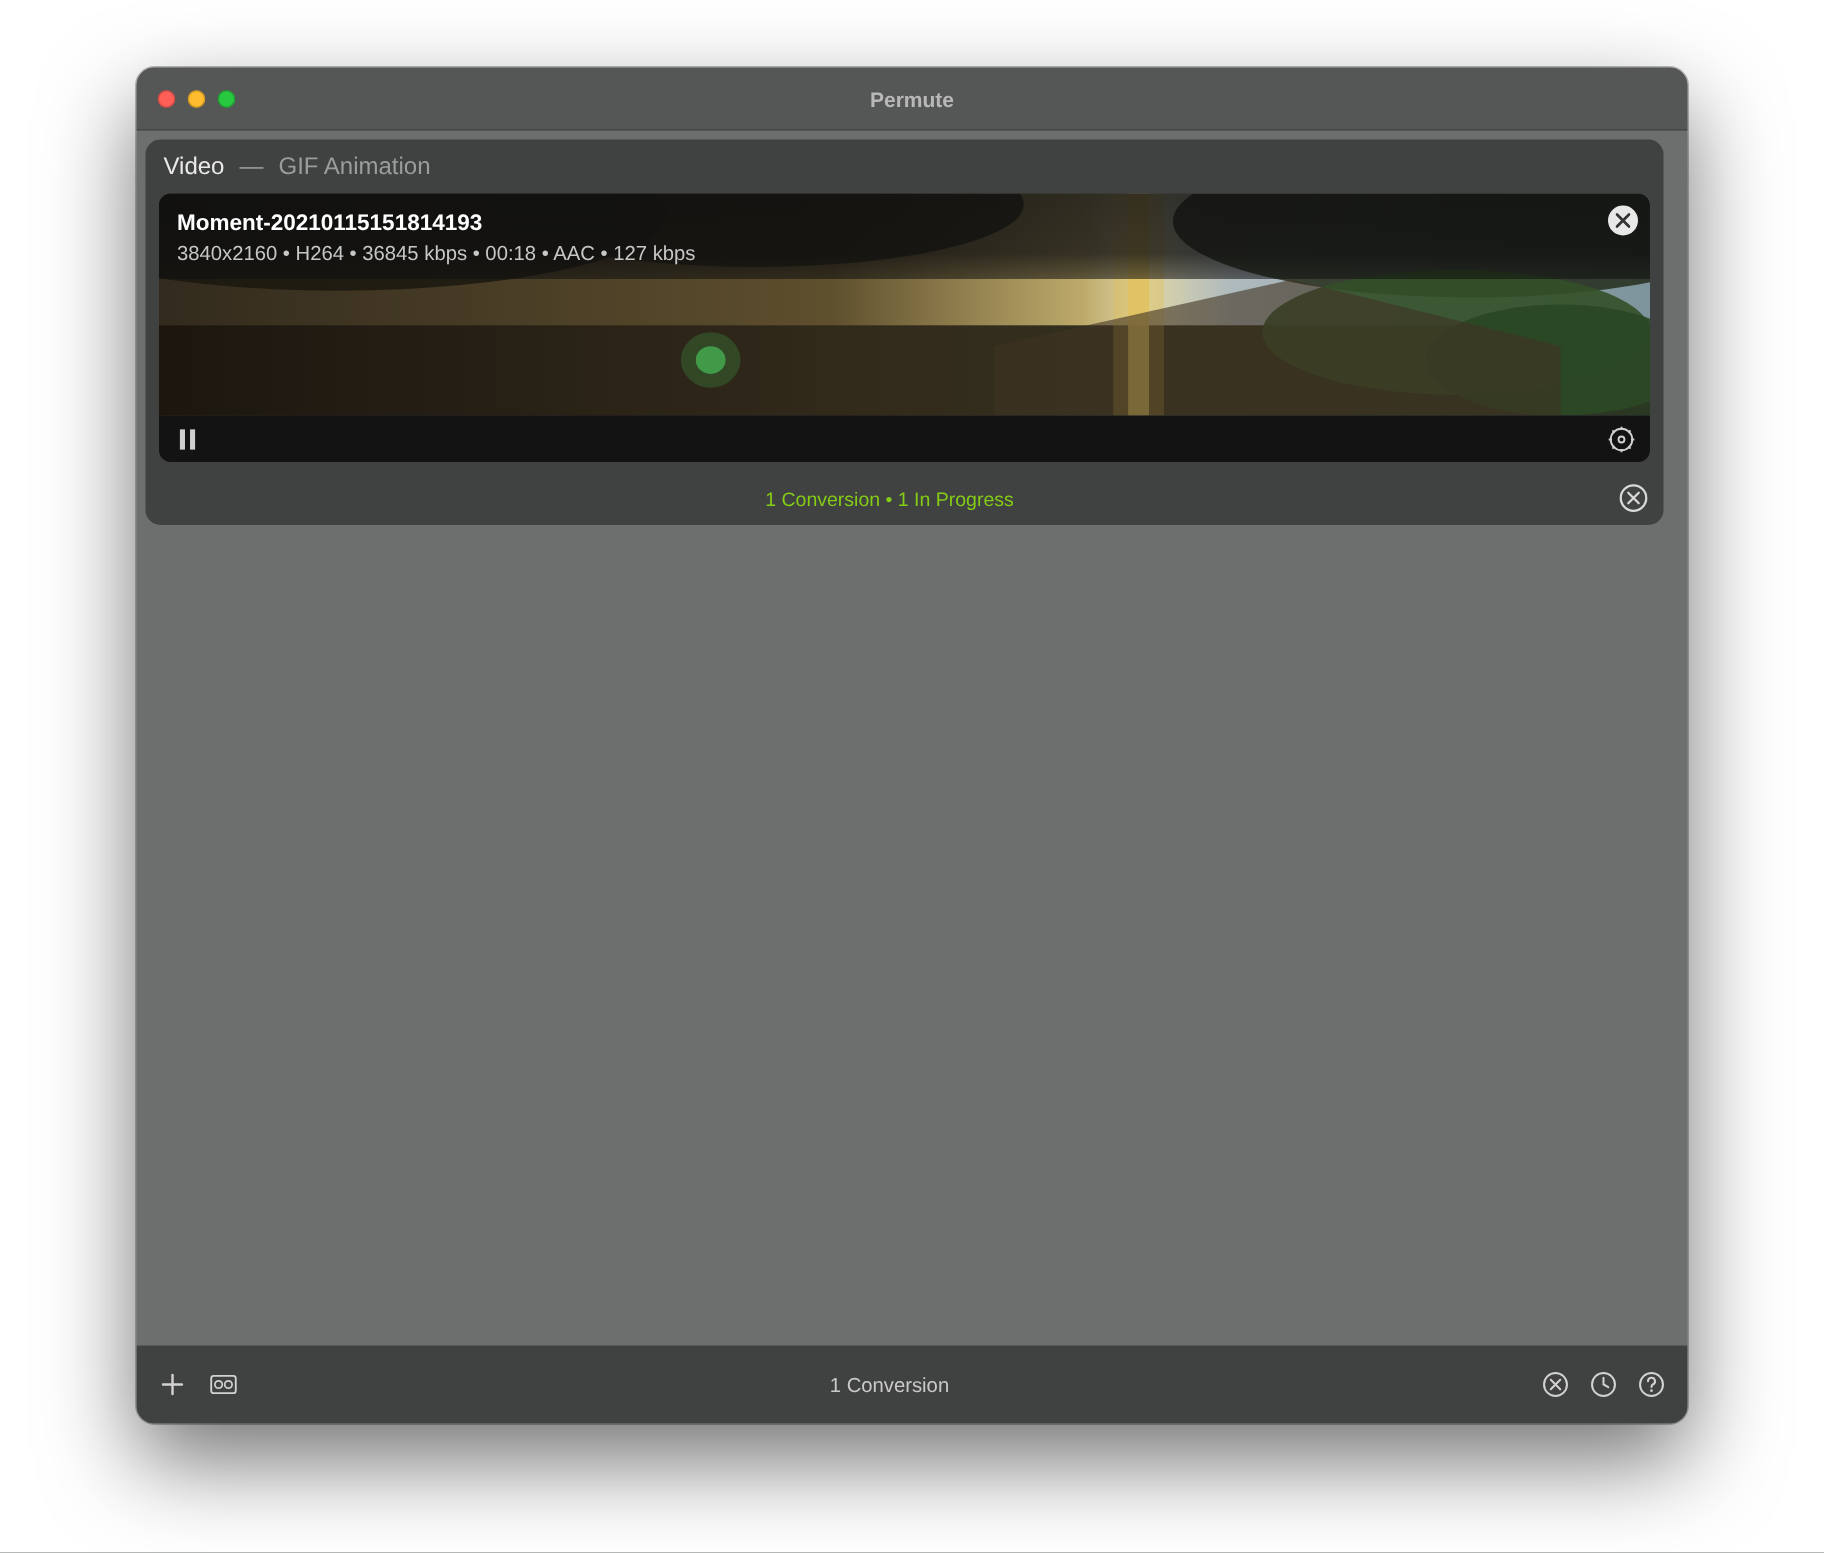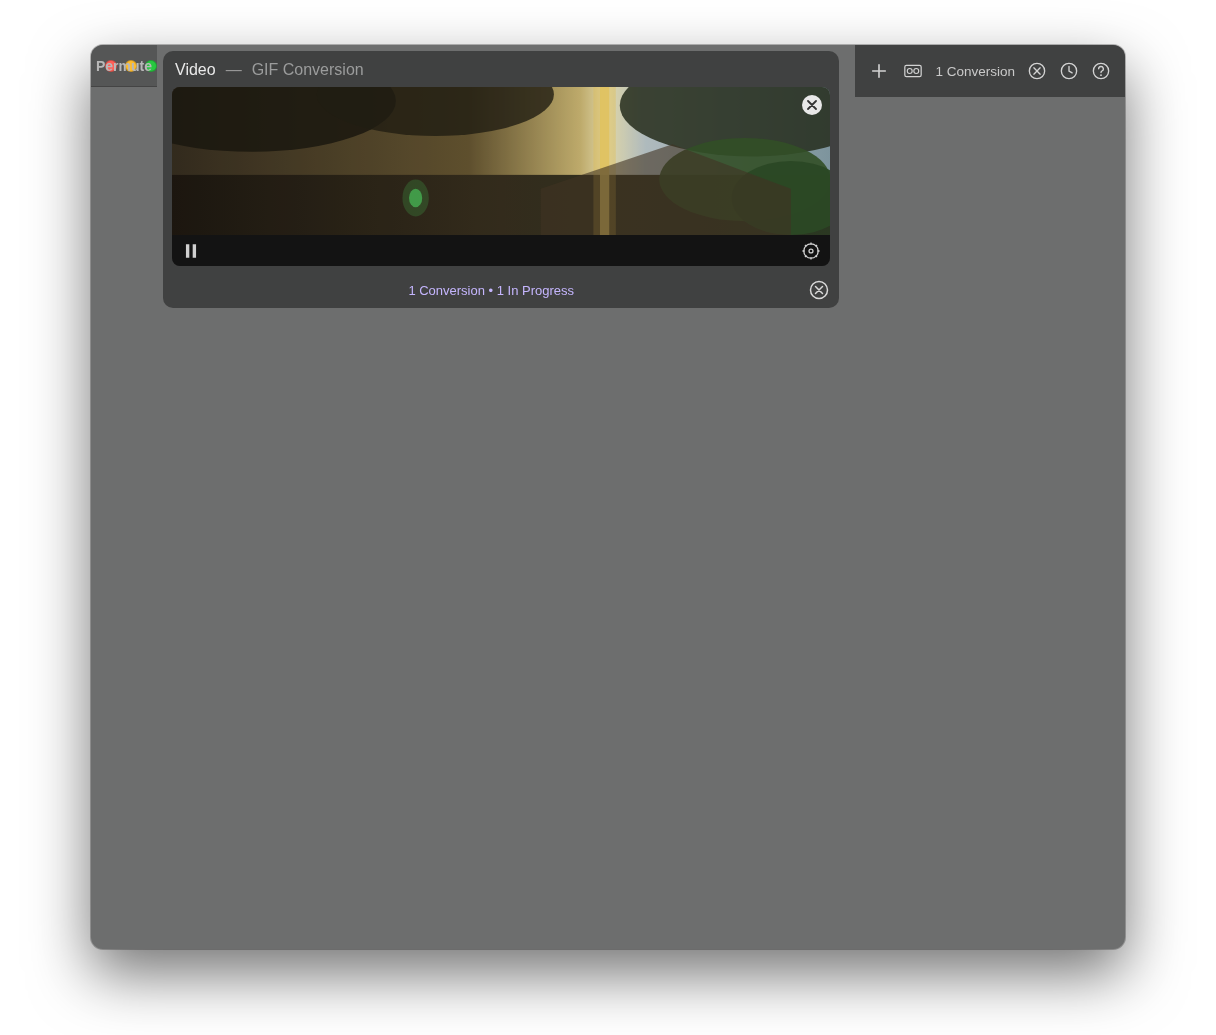--- a/index.html
+++ b/index.html
@@ -14,20 +14,21 @@
       padding-top: 45px;
     }
     .window {
       width: 1034px;
       height: 904px;
       background: #6d6e6e;
       border-radius: 12px;
       box-shadow: 0 25px 60px rgba(0,0,0,0.55), 0 0 0 1px rgba(0,0,0,0.25);
       overflow: hidden;
       display: flex;
+      flex-direction: column;
       position: relative;
     }
     
     .titlebar {
       height: 42px;
       background: #555656;
       display: flex;
       align-items: center;
       position: relative;
       border-bottom: 1px solid rgba(0,0,0,0.2);
@@ -138,21 +139,21 @@
       color: #cfcfcf;
       font-size: 13px;
       pointer-events: none;
     }
 
     .group-footer {
       height: 36px;
       display: flex;
       align-items: center;
       padding: 0 10px;
-      color: #c4b5fd;
+      color: #84cc16;
       font-size: 13px;
       position: relative;
       margin-top: 6px;
     }
     .group-footer .center-text {
       flex: 1;
       text-align: center;
     }
     .group-cancel {
       width: 20px; height: 20px;
@@ -190,21 +191,21 @@
     </div>
     <div class="window-title">Permute</div>
   </div>
 
   <div class="content">
     <div class="group">
 
       <div class="group-header">
         <span class="category">Video</span>
         <span class="sep">—</span>
-        <span class="preset">GIF Conversion</span>
+        <span class="preset">GIF Animation</span>
       </div>
 
       <div class="item">
         <div class="item-preview">
 
           <svg class="preview-svg" viewBox="0 0 1000 160" preserveAspectRatio="none">
             <defs>
               <linearGradient id="sky" x1="0" y1="0" x2="1" y2="0">
                 <stop offset="0%" stop-color="#3a3122"></stop>
                 <stop offset="45%" stop-color="#6b5a34"></stop>
@@ -233,20 +234,24 @@
             <ellipse cx="940" cy="120" rx="90" ry="40" fill="#31522a" opacity="0.95"></ellipse>
 
             <polygon points="560,110 760,62 940,110 940,160 560,160" fill="#4a3a28" opacity="0.6"></polygon>
 
             <circle cx="370" cy="120" r="10" fill="#5bff74" opacity="0.55"></circle>
             <circle cx="370" cy="120" r="20" fill="#5bff74" opacity="0.18"></circle>
 
             <rect x="0" y="0" width="1000" height="160" fill="black" opacity="0.12"></rect>
           </svg>
 
+          <div class="item-info-overlay">
+            <div class="item-title">Moment-20210115151814193</div>
+            <div class="item-meta">3840x2160 • H264 • 36845 kbps • 00:18 • AAC • 127 kbps</div>
+          </div>
 
           <div class="item-close">
             <svg viewBox="0 0 10 10">
               <path d="M1 1 L9 9 M9 1 L1 9" stroke="#333" stroke-width="1.8" stroke-linecap="round"></path>
             </svg>
           </div>
         </div>
 
         <div class="item-footer">
           <div class="pause-btn">

